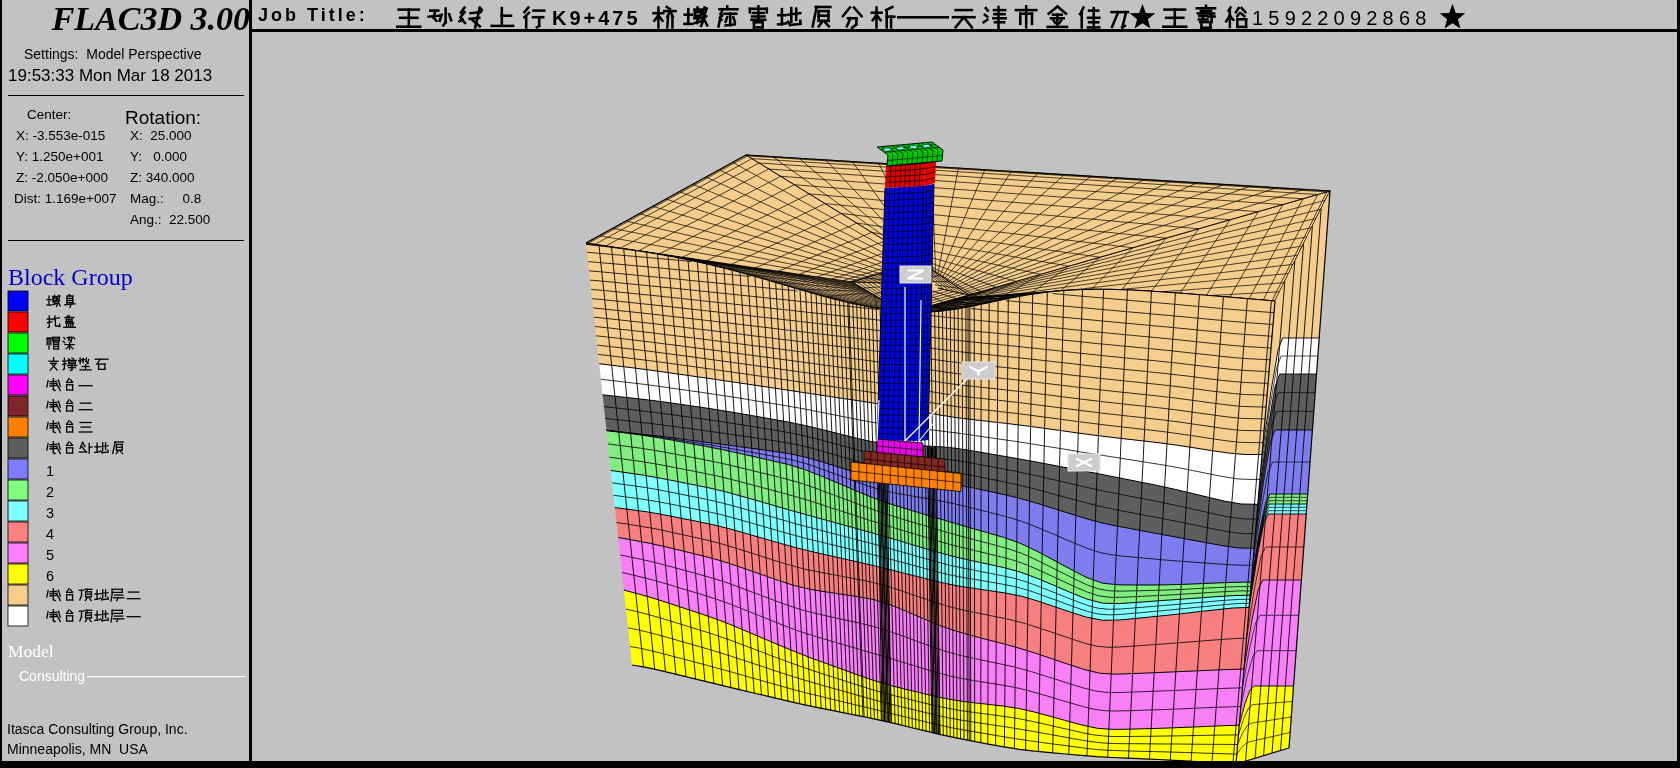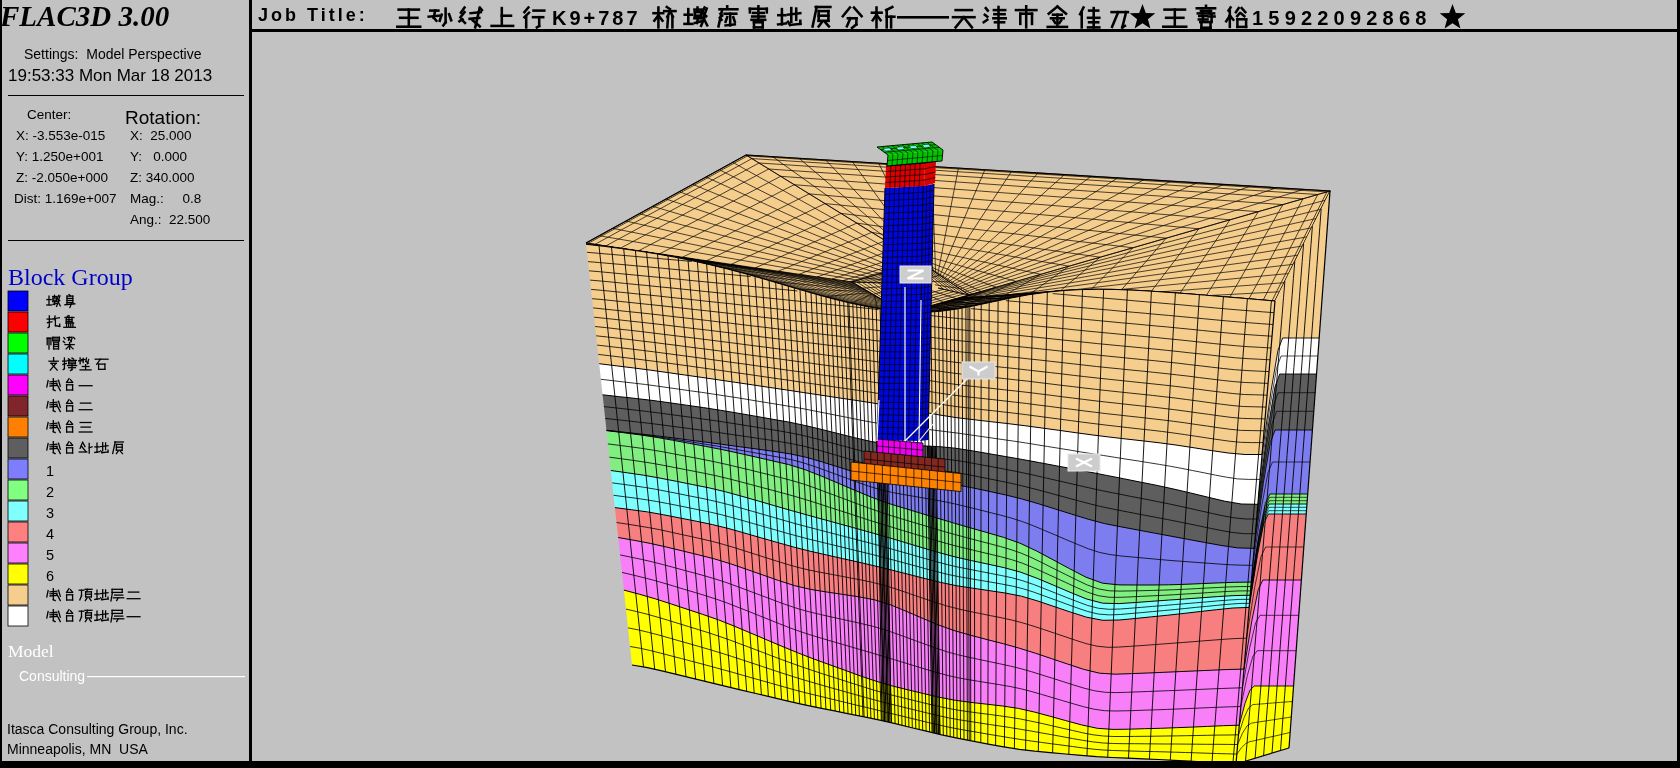--- a/index.html
+++ b/index.html
@@ -1079,33 +1079,33 @@
         <line x1="114.6" y1="616.1" x2="122.8" y2="616.1"></line>
         <line x1="113.3" y1="618.8" x2="123.7" y2="618.8"></line>
         <line x1="118.2" y1="618.8" x2="116.7" y2="621.6"></line>
       </g>
 <g stroke="#000" stroke-width="1.29" stroke-linecap="square">
         <line x1="127.2" y1="616.7" x2="140.0" y2="616.7"></line>
       </g>
 <rect x="87" y="676" width="158" height="1.2" fill="#fff"></rect>
 </g>
 </svg>
-<div class="abs" style="left:0;top:10;width:250px;text-align:left;font-family:'Liberation Serif',serif;font-style:italic;font-weight:bold;font-size:29px;color:#000">FLAC3D 3.00</div>
+<div class="abs" style="left:0;top:10;width:250px;text-align:right;font-family:'Liberation Serif',serif;font-style:italic;font-weight:bold;font-size:34px;color:#000">FLAC3D 3.00</div>
 <div class="abs" style="left:24px;top:46px;font-size:14px">Settings:&nbsp; Model Perspective</div>
 <div class="abs" style="left:8px;top:66px;font-size:17px">19:53:33 Mon Mar 18 2013</div>
 <div class="abs" style="left:27px;top:107px;font-size:13.5px">Center:</div>
 <div class="abs" style="left:125px;top:107px;font-size:19px">Rotation:</div>
 <div class="abs" style="left:16px;top:128px;font-size:13.5px">X: -3.553e-015</div>
 <div class="abs" style="left:130px;top:128px;font-size:13.5px">X:&nbsp; 25.000</div>
 <div class="abs" style="left:16px;top:149px;font-size:13.5px">Y: 1.250e+001</div>
 <div class="abs" style="left:130px;top:149px;font-size:13.5px">Y:&nbsp;&nbsp; 0.000</div>
 <div class="abs" style="left:16px;top:170px;font-size:13.5px">Z: -2.050e+000</div>
 <div class="abs" style="left:130px;top:170px;font-size:13.5px">Z: 340.000</div>
 <div class="abs" style="left:14px;top:191px;font-size:13.5px">Dist: 1.169e+007</div>
 <div class="abs" style="left:130px;top:191px;font-size:13.5px">Mag.:&nbsp;&nbsp;&nbsp;&nbsp; 0.8</div>
 <div class="abs" style="left:130px;top:212px;font-size:13.5px">Ang.:&nbsp; 22.500</div>
 <div class="abs" style="left:8px;top:264px;font-family:'Liberation Serif',serif;font-size:24px;color:#0000c8">Block Group</div>
 <div class="abs" style="left:8px;top:641px;font-family:'Liberation Serif',serif;font-size:17.5px;color:#fff">Model</div>
 <div class="abs" style="left:19px;top:668px;font-size:14px;color:#fff">Consulting</div>
 <div class="abs" style="left:7px;top:721px;font-size:14px">Itasca Consulting Group, Inc.</div>
 <div class="abs" style="left:7px;top:741px;font-size:14px">Minneapolis, MN&nbsp; USA</div>
 <div class="abs" style="left:258px;top:5px;font-size:18px;font-weight:bold;letter-spacing:3px">Job Title:</div>
-<div class="abs" style="left:552px;top:7px;font-size:20px;font-weight:bold;letter-spacing:3px">K9+787</div>
-<div class="abs" style="left:1252px;top:7px;font-size:20px;font-weight:bold;letter-spacing:5.2px">15922092868</div>
+<div class="abs" style="left:552px;top:7px;font-size:20px;font-weight:bold;letter-spacing:3px">K9+475</div>
+<div class="abs" style="left:1252px;top:7px;font-size:20px;font-weight:normal;letter-spacing:5.2px">15922092868</div>
 </body></html>

